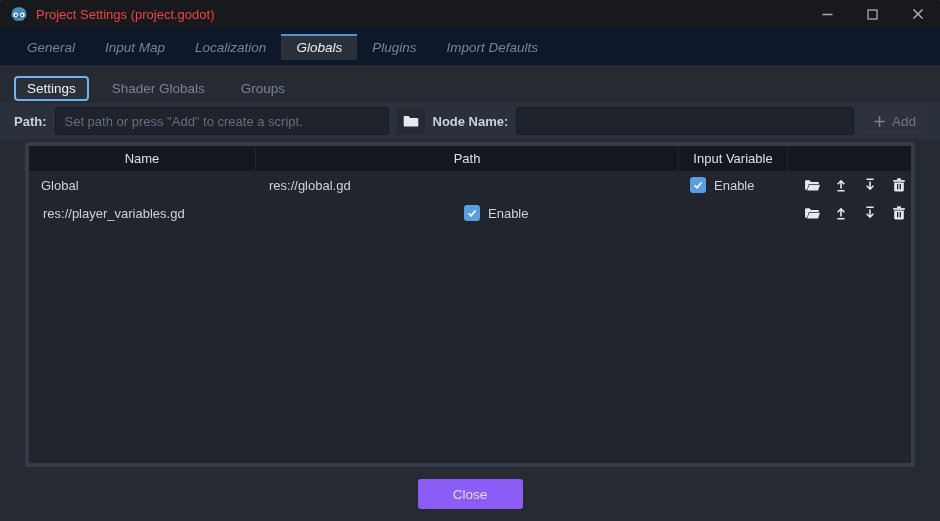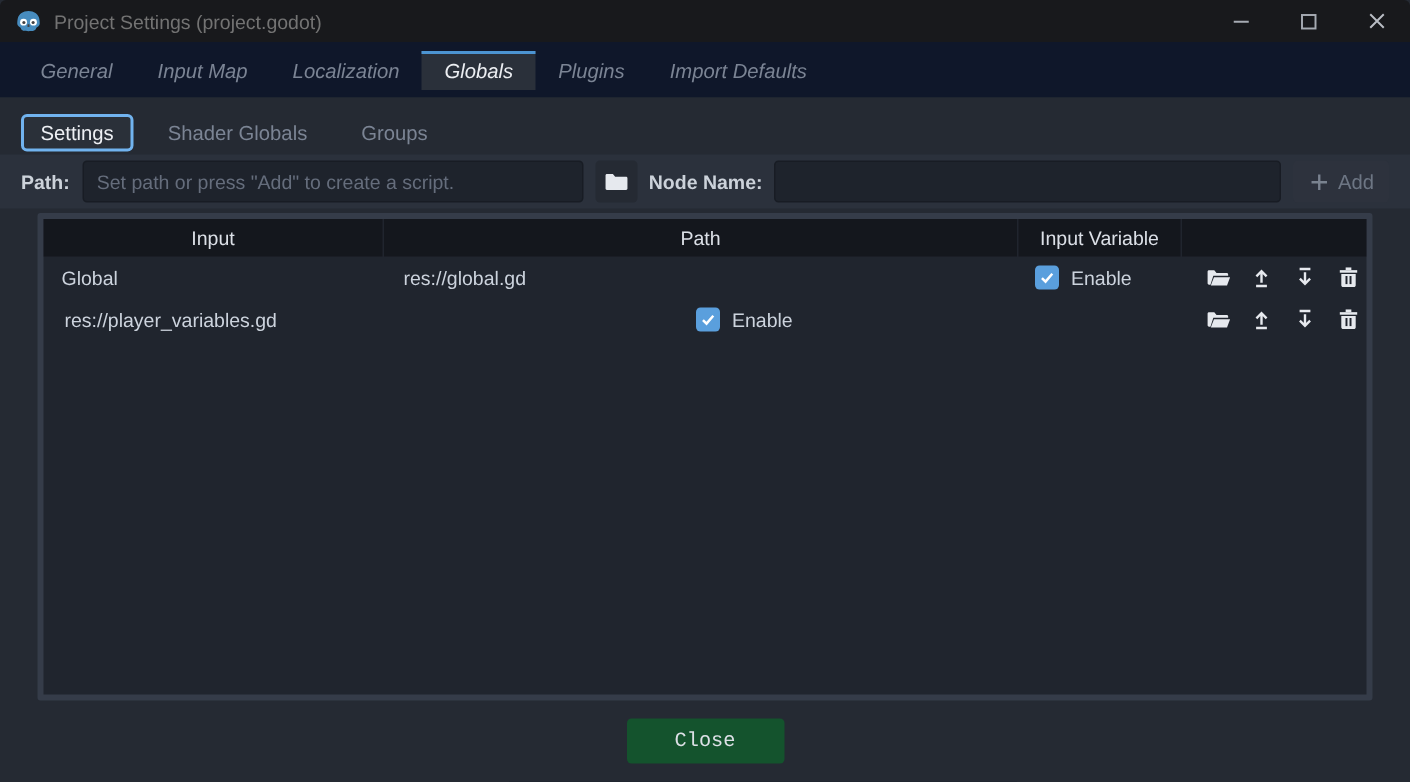--- a/index.html
+++ b/index.html
@@ -7,21 +7,21 @@
   body {
     font-family: "Liberation Sans", sans-serif;
     background: #252a33;
     overflow: hidden;
   }
   .window { width: 940px; height: 521px; display: flex; flex-direction: column; background:#252a33; border-radius:4px 4px 0 0; overflow:hidden; }
 
   
   .titlebar { height: 28px; background: #18191c; display: flex; align-items: center; padding-left: 10px; flex: none; }
   .app-icon { width: 18px; height: 18px; margin-right: 8px; display:flex; align-items:center; }
-  .title { color: #737373; font-size: 13px; }
+  .title { color: #ef4444; font-size: 13px; }
   .win-controls { margin-left: auto; display: flex; height: 100%; }
   .win-btn { width: 45px; height: 100%; background: none; border: none; display: flex; align-items: center; justify-content: center; cursor: pointer; }
 
   
   .tabbar { height: 37px; background: #0f172a; display: flex; align-items: center; padding-left: 12px; flex: none; font-style: italic; }
   .tab { height: 26px; display:flex; align-items:center; padding: 0 15px; font-size: 13.5px; color: #7b8494; cursor: pointer; border-top: 2px solid transparent; }
   .tab.active { background: #2a303a; color: #eceef2; border-top: 2px solid #4c94d2; }
 
   .body { flex: 1; display: flex; flex-direction: column; background: #252a33; }
 
@@ -52,21 +52,21 @@
   .td { font-size: 13px; color: #ccd3dd; display: flex; align-items: center; height: 100%; }
   .td.col-name { padding-left: 12px; }
   .td.col-path { padding-left: 14px; }
   .td.col-global { padding-left: 13px; gap: 8px; }
   .checkbox { width: 16px; height: 16px; border-radius: 3px; background: #5a9fdd; display: flex; align-items: center; justify-content: center; cursor: pointer; flex: none; }
   .td.col-actions { justify-content: flex-end; gap: 11px; padding-right: 3px; }
   .row-btn { background: none; border: none; width: 18px; height: 18px; display: flex; align-items: center; justify-content: center; cursor: pointer; padding: 0; }
 
   
   .footer { flex: 1; display: flex; align-items: center; justify-content: center; }
-  .close-btn { width: 105px; height: 30px; background: #14532d; border: none; border-radius: 3px; color: #dde0e6; font-size: 13.5px; font-family: Liberation Mono, monospace; cursor: pointer; }
+  .close-btn { width: 105px; height: 30px; background: #8b5cf6; border: none; border-radius: 3px; color: #dde0e6; font-size: 13.5px; font-family: Liberation Sans, sans-serif; cursor: pointer; }
 </style>
 </head>
 <body>
 
 <div class="window">
 
   <div class="titlebar">
     <span class="app-icon">
       <svg width="18" height="18" viewBox="0 0 24 24">
         <path d="M12 3C7 3 3.6 5.6 2.6 9.2 2.3 10.4 2 12.6 2 14c0 1 .4 2 1.2 2.6L5 18c.6 3 3.6 3 7 3s6.4 0 7-3l1.8-1.4c.8-.6 1.2-1.6 1.2-2.6 0-1.4-.3-3.6-.6-4.8C20.4 5.6 17 3 12 3z" fill="#478cbf"></path>
@@ -127,21 +127,21 @@
       <button class="add-btn">
         <svg width="15" height="15" viewBox="0 0 16 16">
             <path d="M8 2.5v11M2.5 8h11" stroke="#79828f" stroke-width="1.7" fill="none"></path>
           </svg>
         <span>Add</span>
       </button>
     </div>
 
     <div class="panel">
       <div class="thead">
-        <div class="th col-name">Input</div>
+        <div class="th col-name">Name</div>
         <div class="th col-path">Path</div>
         <div class="th col-global">Input Variable</div>
         <div class="th col-actions"></div>
       </div>
 
       <div class="trow">
         <div class="td col-name">Global</div>
         <div class="td col-path">res://global.gd</div>
         <div class="td col-global">
           <span class="checkbox">

